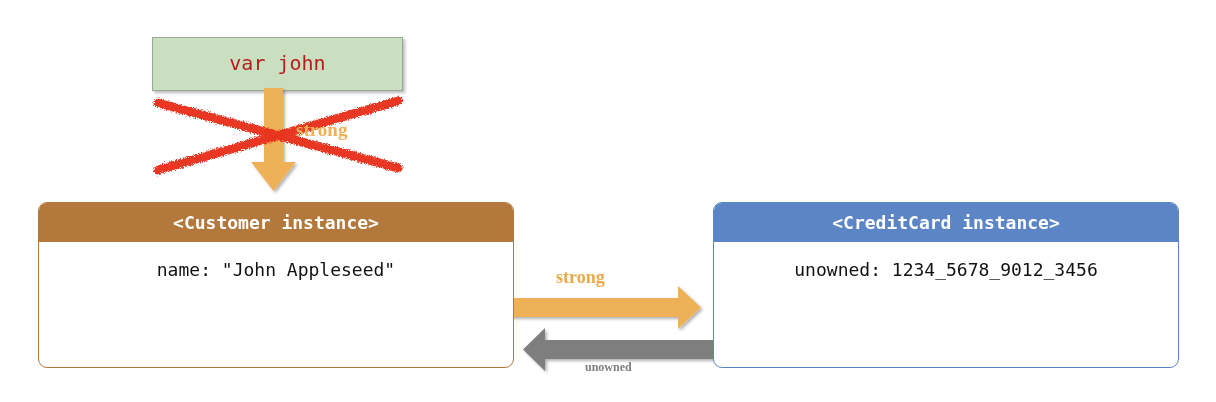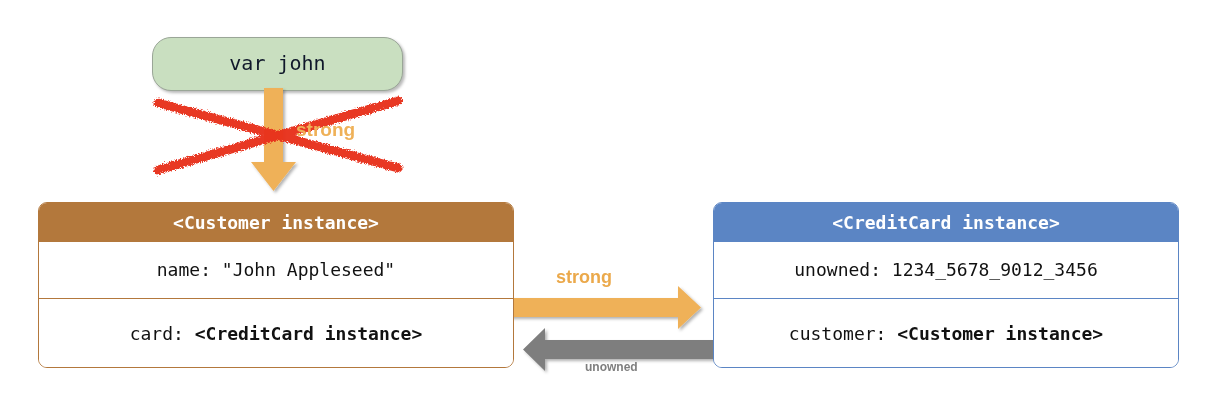--- a/index.html
+++ b/index.html
@@ -56,36 +56,36 @@
   }
   #creditcard-box .inst-head{background:#5B85C4;}
   #creditcard-box .inst-row.second{border-top:1.6px solid #5B85C4;}
 
   
   #var-john-box{
     position:absolute;
     left:152px;top:37px;width:251px;height:54px;
     background:#C9DFC0;
     border:1.6px solid #9AA697;
-    border-radius:19px;
+    border-radius:0;
     box-sizing:border-box;
     text-align:center;
     line-height:51px;
     font-size:20px;
-    color:#0f172a;
+    color:#b91c1c;
     box-shadow:2px 2px 3px rgba(0,0,0,0.28);
   }
 
   
   .arrow-svg{position:absolute;left:0;top:0;width:1216px;height:402px;pointer-events:none;}
 
   
   .lbl{
     position:absolute;
-    font-family:Liberation Sans, sans-serif;
+    font-family:Liberation Serif, serif;
     font-weight:bold;
     font-size:18px;
     white-space:nowrap;
   }
   #label-strong-top{left:296px;top:119px;color:#EFB158;font-size:19px;}
   #label-strong-mid{left:556px;top:267px;color:#EBA94B;font-size:18px;}
   #label-unowned{left:585px;top:360px;color:#7E7E7E;font-size:12px;}
 </style>
 </head>
 <body>
@@ -127,30 +127,22 @@
 
   <div class="lbl" id="label-strong-mid">strong</div>
 
   <div class="lbl" id="label-unowned">unowned</div>
 
   <div class="inst-box" id="customer-box">
     <div class="inst-head">&lt;Customer instance&gt;</div>
     <div class="inst-row">
       <span>name: "John Appleseed"</span>
     </div>
-    <div class="inst-row second">
-      <span>card: </span>
-      <b>&lt;CreditCard instance&gt;</b>
-    </div>
   </div>
 
   <div class="inst-box" id="creditcard-box">
     <div class="inst-head">&lt;CreditCard instance&gt;</div>
     <div class="inst-row">
       <span>unowned: 1234_5678_9012_3456</span>
     </div>
-    <div class="inst-row second">
-      <span>customer: </span>
-      <b>&lt;Customer instance&gt;</b>
-    </div>
   </div>
 
 </div>
 
 </body></html>

